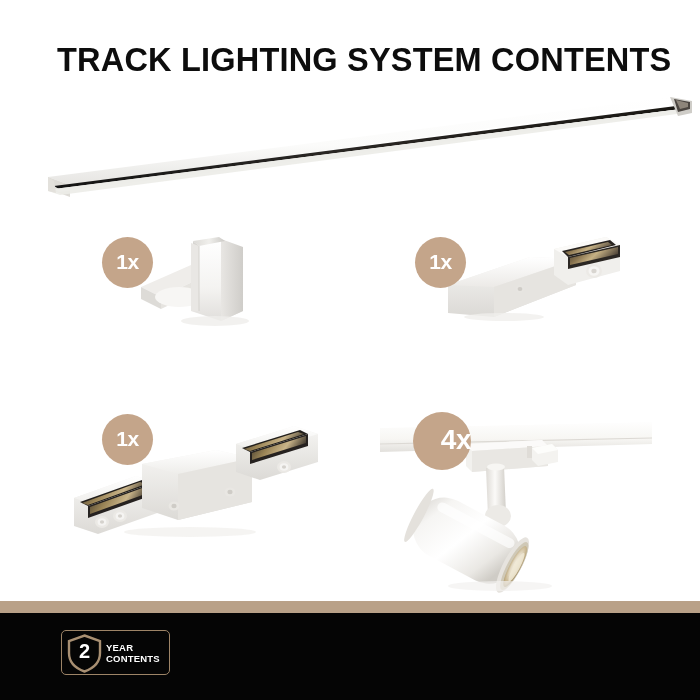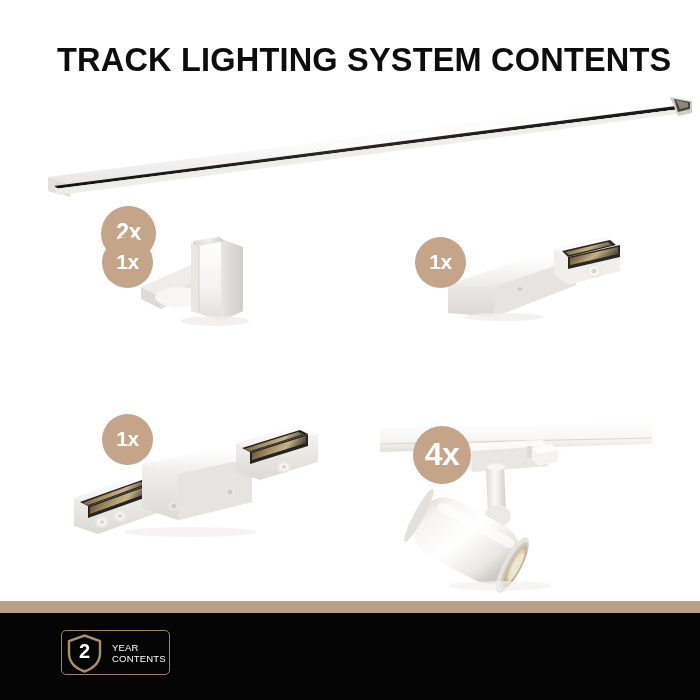--- a/index.html
+++ b/index.html
@@ -121,24 +121,24 @@
     display: flex;
     align-items: center;
     justify-content: center;
     color: #ffffff;
     font-size: 20px;
     font-weight: 700;
     padding-bottom: 2px;
     box-sizing: border-box;
   }
   #warranty-text {
-    margin-left: 9px;
+    margin-left: 3px;
     color: #ffffff;
     font-size: 9.5px;
-    font-weight: 400;
+    font-weight: 700;
     line-height: 11px;
     letter-spacing: 0.2px;
   }
   #brand-logo {
     position: absolute;
     right: 46px;
     top: 633px;
     color: #ffffff;
     font-size: 33px;
     font-weight: 300;
@@ -186,23 +186,20 @@
         <polygon points="14,104 19,107 641,27 641,24" fill="#f4f3f0"></polygon>
         <polygon points="8,100 14,104 641,24 648,20 652,21 652,27 20,110 8,106" fill="#ececE8" opacity="0.9"></polygon>
 
         <polygon points="630,12 652,16 652,28 638,31" fill="#cfcdc8"></polygon>
         <polygon points="634,14 650,17 650,24 638,27" fill="#4a4540"></polygon>
         <polygon points="636,15 648,18 648,22 640,24" fill="#8d857a"></polygon>
 
         <polygon points="8,92 8,106 16,108 14,96" fill="#e3e1dc"></polygon>
       </svg>
 
-      <div class="qty-badge" style="left: 101px; top: 126px; width: 55px; height: 55px; font-size: 23px; background: rgb(196, 165, 138);">
-        <span class="qty-text">2x</span>
-      </div>
     </div>
 
     <div class="product-cell" style="left:95px; top:225px; width:220px; height:110px;">
 
       <svg class="art" width="180" height="105" viewBox="0 0 180 105" style="left:40px; top:0px;">
         <defs>
           <linearGradient id="capBody" x1="0" y1="0" x2="0" y2="1">
             <stop offset="0%" stop-color="#ffffff"></stop>
             <stop offset="60%" stop-color="#f4f3f1"></stop>
             <stop offset="100%" stop-color="#e0dedb"></stop>
@@ -411,21 +408,21 @@
           <ellipse cx="142" cy="135" rx="7" ry="27" fill="#cfc8b6"></ellipse>
           <ellipse cx="143" cy="135" rx="5.4" ry="23" fill="url(#spLens)"></ellipse>
           <ellipse cx="144.5" cy="135" rx="3.2" ry="16" fill="#efe7d4" opacity="0.85"></ellipse>
 
           <ellipse cx="34" cy="135" rx="5" ry="30" fill="#e4e1dc"></ellipse>
         </g>
 
         <ellipse cx="120" cy="176" rx="52" ry="5" fill="#f2f1ef" opacity="0.7"></ellipse>
       </svg>
 
-      <div class="qty-badge" style="left: 38px; top: 21px; width: 58px; height: 58px; font-size: 32px; background: rgb(196, 165, 138);">
+      <div class="qty-badge" style="left: 38px; top: 7px; width: 58px; height: 58px; font-size: 28px; background: rgb(196, 165, 138); justify-content: flex-end;">
         <span class="qty-text">4x</span>
       </div>
     </div>
 
   </div>
 
   <div id="footer-strip" style="background: rgb(185, 161, 136);"></div>
   <div id="footer-bar" style="background: rgb(5, 5, 5);"></div>
 
   <div id="warranty-badge">

